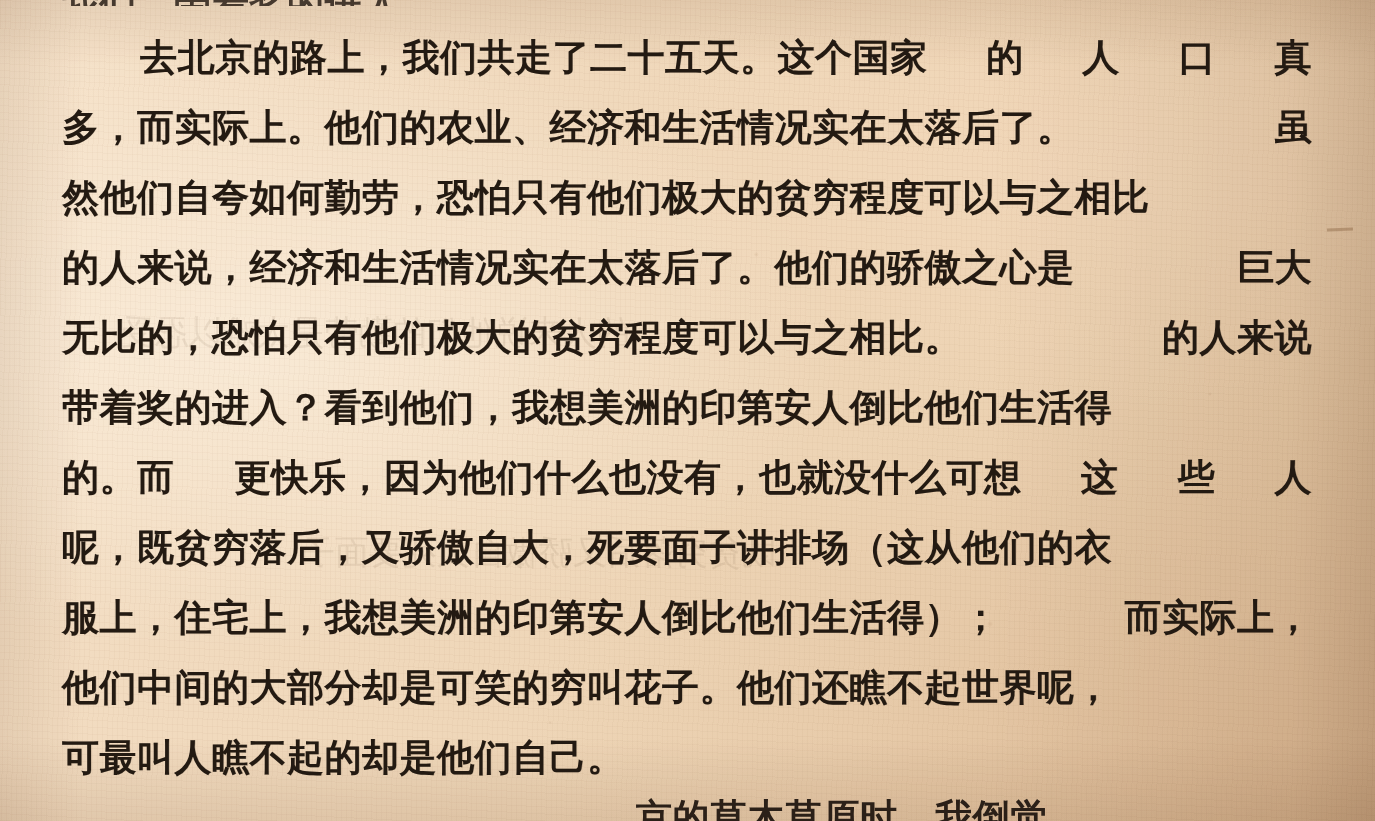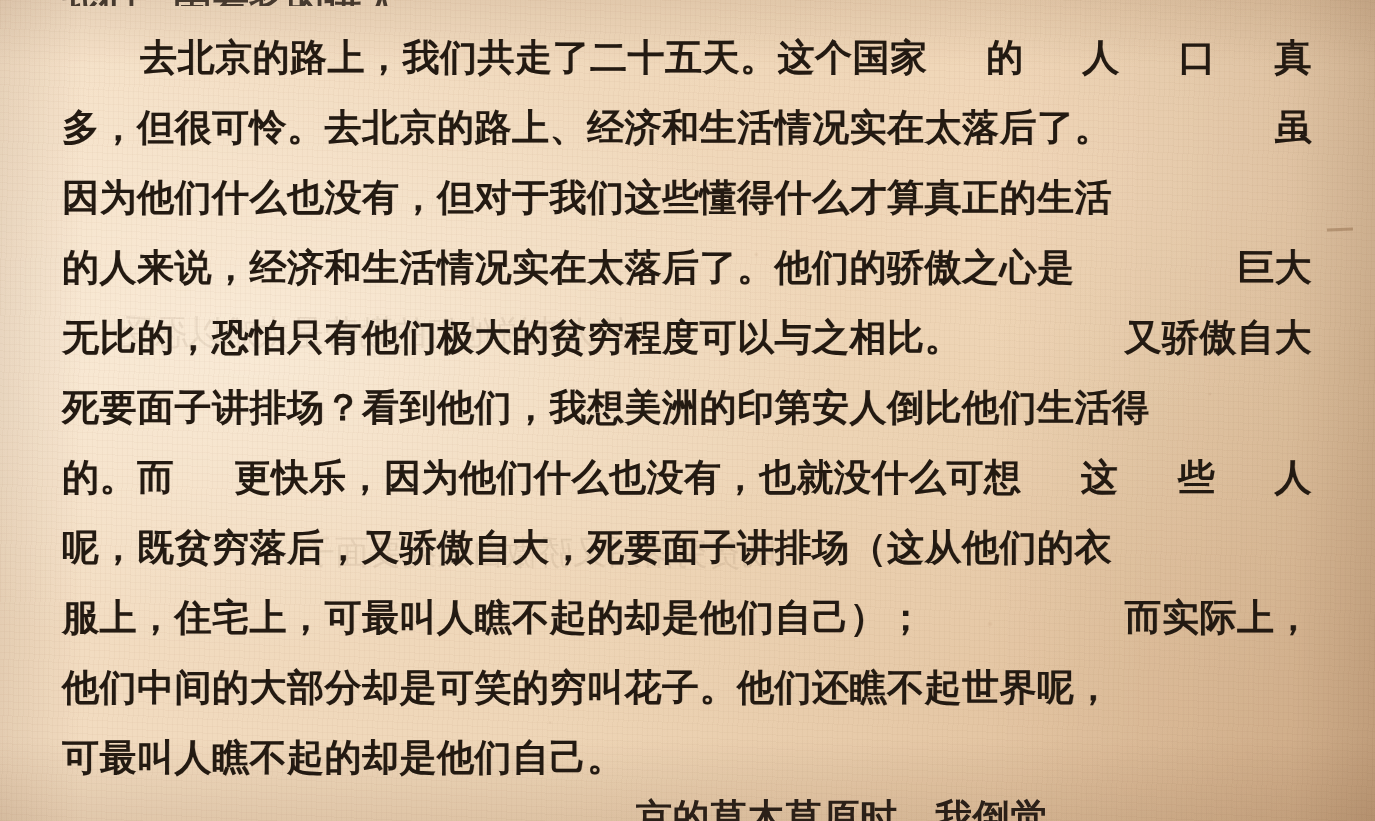--- a/index.html
+++ b/index.html
@@ -164,56 +164,56 @@
 
     <div class="line justify indent" style="margin-top:22px;">
       <span>去北京的路上，我们共走了二十五天。这个国家</span>
       <span>的</span>
       <span>人</span>
       <span>口</span>
       <span>真</span>
     </div>
 
     <div class="line justify">
-      <span>多，但很可怜。去北京的路上、经济和生活情况实在太落后了。</span>
+      <span>多，而实际上。他们的农业、经济和生活情况实在太落后了。</span>
       <span>虽</span>
     </div>
 
     <div class="line">
-      <span>因为他们什么也没有，但对于我们这些懂得什么才算真正的生活</span>
+      <span>然他们自夸如何勤劳，恐怕只有他们极大的贫穷程度可以与之相比</span>
     </div>
 
     <div class="line justify">
       <span>的人来说，经济和生活情况实在太落后了。他们的骄傲之心是</span>
       <span>巨大</span>
     </div>
 
     <div class="line justify">
       <span>无比的，恐怕只有他们极大的贫穷程度可以与之相比。</span>
-      <span>又骄傲自大</span>
-    </div>
-
-    <div class="line">
-      <span>死要面子讲排场？看到他们，我想美洲的印第安人倒比他们生活得</span>
+      <span>的人来说</span>
+    </div>
+
+    <div class="line">
+      <span>带着奖的进入？看到他们，我想美洲的印第安人倒比他们生活得</span>
     </div>
 
     <div class="line justify">
       <span>的。而</span>
       <span>更快乐，因为他们什么也没有，也就没什么可想</span>
       <span>这</span>
       <span>些</span>
       <span>人</span>
     </div>
 
     <div class="line">
       <span>呢，既贫穷落后，又骄傲自大，死要面子讲排场（这从他们的衣</span>
     </div>
 
     <div class="line justify">
-      <span>服上，住宅上，可最叫人瞧不起的却是他们自己）；</span>
+      <span>服上，住宅上，我想美洲的印第安人倒比他们生活得）；</span>
       <span>而实际上，</span>
     </div>
 
     <div class="line">
       <span>他们中间的大部分却是可笑的穷叫花子。他们还瞧不起世界呢，</span>
     </div>
 
     <div class="line">
       <span>可最叫人瞧不起的却是他们自己。</span>
     </div>

